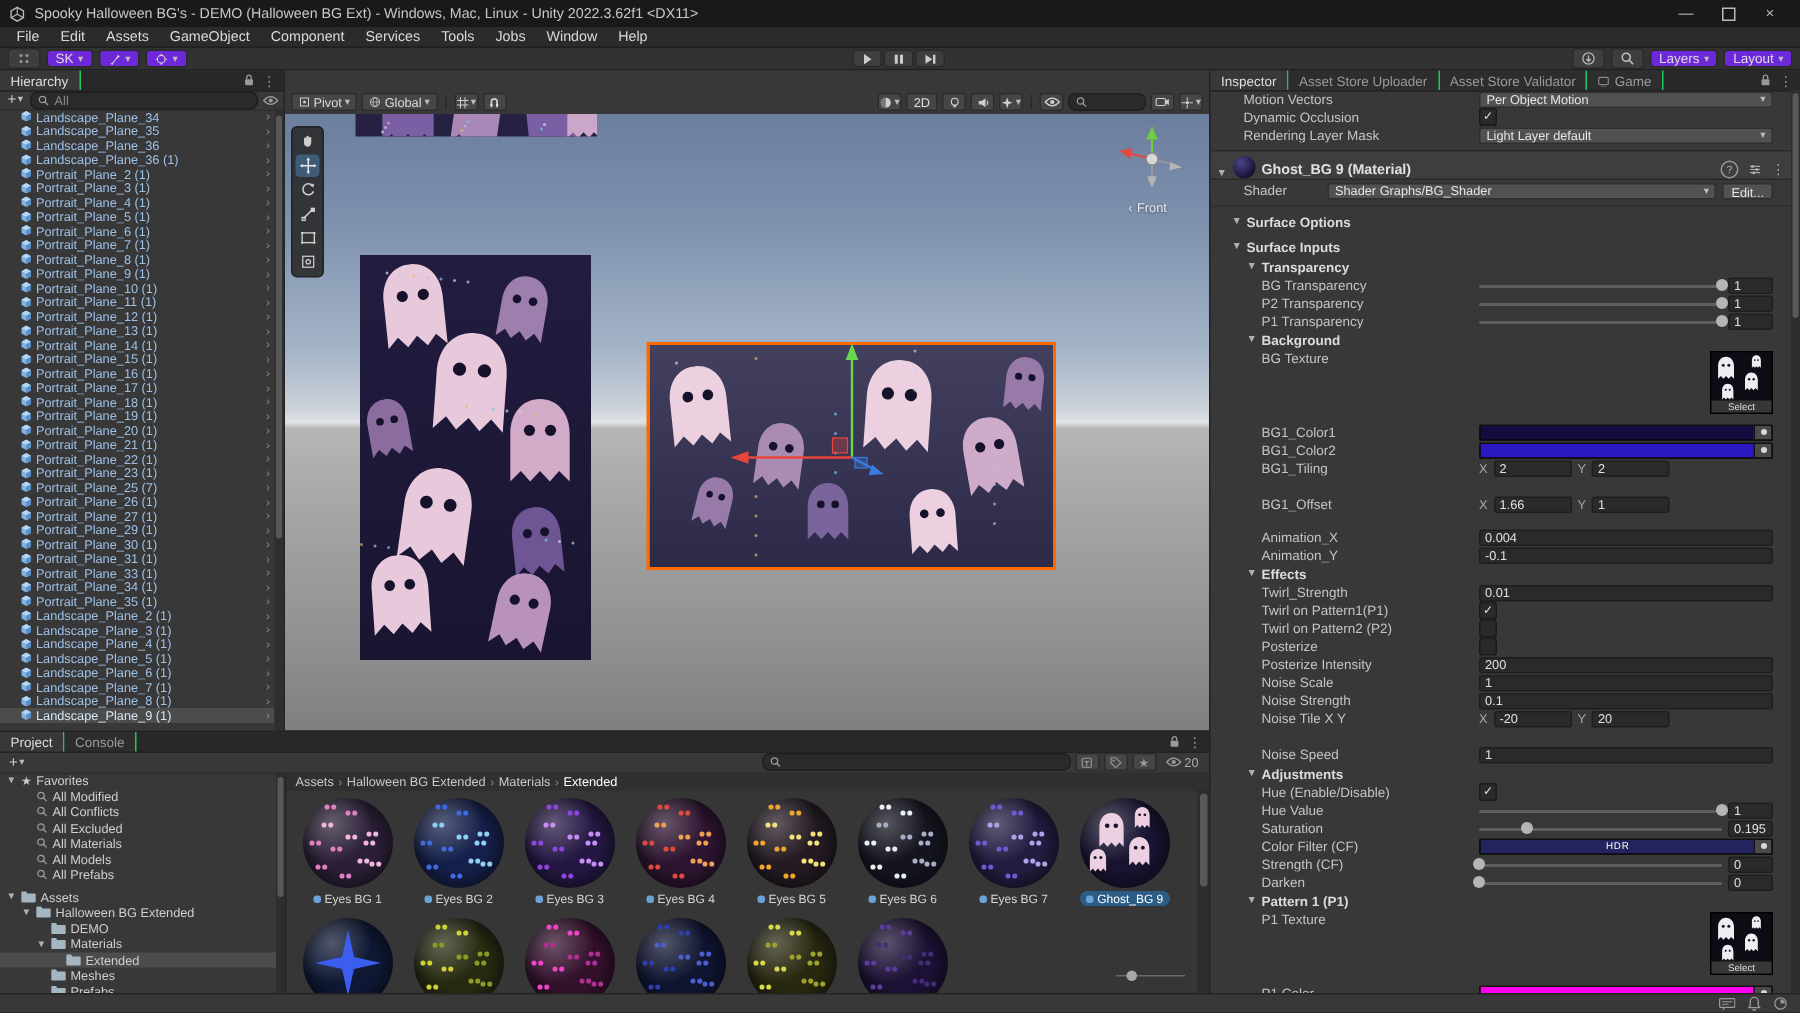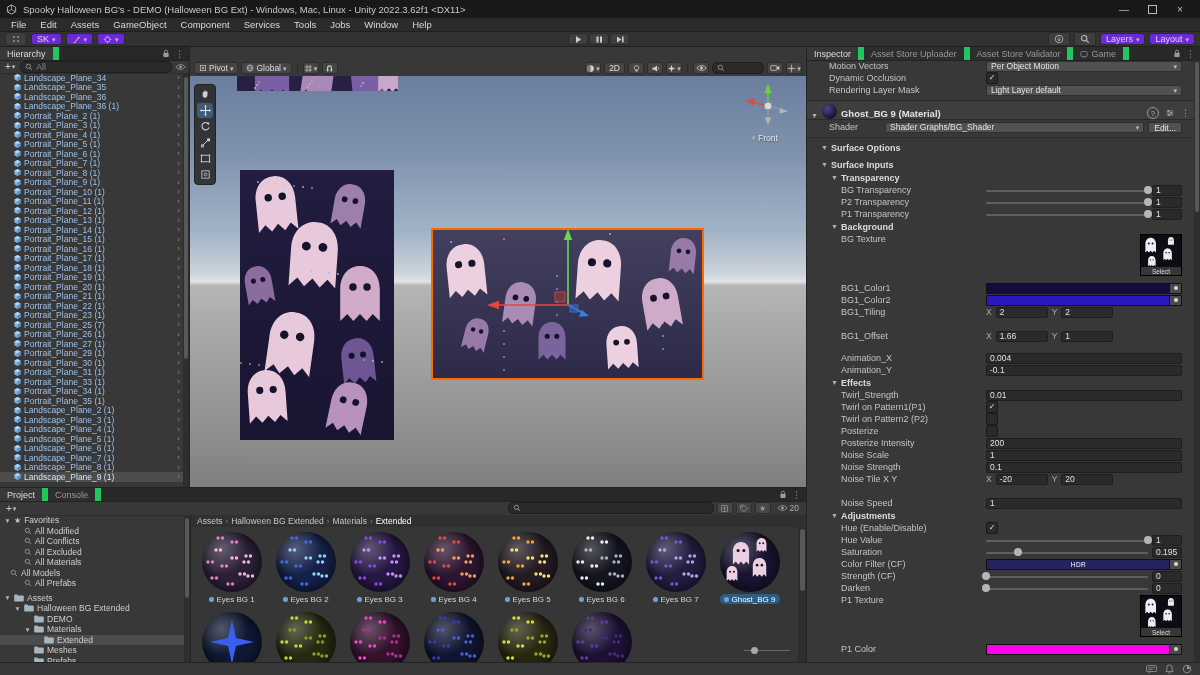--- a/index.html
+++ b/index.html
@@ -28,21 +28,21 @@
   .caret{font-size:7px;color:#bbb;line-height:1;}
 
   
   .panel{position:absolute;background:#383838;}
   .hierarchy{left:0;top:47px;width:190px;height:440px;border-right:1px solid #232323;box-sizing:border-box;}
   .scene{left:190px;top:47px;width:616px;height:440px;}
   .inspector{left:806px;top:47px;width:394px;height:615px;border-left:1px solid #232323;box-sizing:border-box;}
   .project{left:0;top:487px;width:806px;height:175px;border-top:1px solid #232323;box-sizing:border-box;}
   .strip{position:absolute;left:0;top:0;right:0;height:13px;background:#282828;display:flex;border-bottom:1px solid #232323;}
   .tab{display:flex;align-items:center;gap:3px;padding:0 7px;background:#2d2d2d;color:#999;font-size:9px;
-       border-right:6px solid #22c55e;white-space:nowrap;overflow:hidden;text-align:center;}
+       border-right:1px solid #22c55e;white-space:nowrap;overflow:hidden;text-align:center;}
   .tab.active{background:#383838;color:#ddd;}
   .strip-icons{margin-left:auto;display:flex;align-items:center;gap:5px;padding:0 5px;color:#9a9a9a;font-size:9px;}
 
   
   .hsearch{position:absolute;left:0;top:13px;right:0;height:13px;display:flex;align-items:center;gap:3px;
            padding:0 3px;border-bottom:1px solid #2e2e2e;}
   .plusbtn{display:flex;align-items:center;gap:1px;color:#ccc;font-size:10px;padding:0 2px;}
   .searchfield{flex:1;height:10px;background:#2a2a2a;border:1px solid #1f1f1f;border-radius:5px;display:flex;
                align-items:center;gap:3px;padding:0 4px;color:#8a8a8a;font-size:8.5px;min-width:0;}
   .hlist{position:absolute;left:0;top:26px;right:6px;bottom:0;overflow:hidden;}
@@ -1294,20 +1294,24 @@
           <div class="irow">
             <span class="ilabel ind2">Darken</span>
             <div class="ictrl">
               <div class="slider">
                 <div class="track"></div>
                 <div class="handle" style="left:0%"></div>
               </div>
               <div class="field val">0</div>
             </div>
           </div>
+          <div class="frow ind1">
+            <span class="fold">▼</span>
+            <span class="flabel">Pattern 1 (P1)</span>
+          </div>
           <div class="irow tex">
             <span class="ilabel ind2">P1 Texture</span>
             <div class="ictrl">
               <div class="texthumb">
                 <svg viewBox="0 0 40 40" width="38" height="38" style="position:absolute;left:0;top:0">
                   <rect width="40" height="40" fill="#0c0c14"></rect>
                   <use href="#ghostShape" fill="#ededf2" transform="translate(4,3) scale(0.62)"></use>
                   <use href="#ghostShape" fill="#ededf2" transform="translate(23,14) scale(0.5)"></use>
                   <use href="#ghostShape" fill="#ededf2" transform="translate(7,22) scale(0.44)"></use>
                   <use href="#ghostShape" fill="#ededf2" transform="translate(28,2) scale(0.35)"></use>
@@ -1413,21 +1417,21 @@
           <span class="tlabel">All Excluded</span>
         </div>
         <div class="trow" style="padding-left: 14px;">
           <span class="tarrow"></span>
           <svg class="ic" width="8" height="8" viewBox="0 0 12 12">
             <circle cx="5" cy="5" r="3.2" fill="none" stroke="#9a9a9a" stroke-width="1.3"></circle>
             <path d="M7.5 7.5 10.5 10.5" stroke="#9a9a9a" stroke-width="1.3"></path>
           </svg>
           <span class="tlabel">All Materials</span>
         </div>
-        <div class="trow" style="">
+        <div class="trow" style="padding-left: 14px;">
           <span class="tarrow"></span>
           <svg class="ic" width="8" height="8" viewBox="0 0 12 12">
             <circle cx="5" cy="5" r="3.2" fill="none" stroke="#9a9a9a" stroke-width="1.3"></circle>
             <path d="M7.5 7.5 10.5 10.5" stroke="#9a9a9a" stroke-width="1.3"></path>
           </svg>
           <span class="tlabel">All Models</span>
         </div>
         <div class="trow" style="padding-left: 14px;">
           <span class="tarrow"></span>
           <svg class="ic" width="8" height="8" viewBox="0 0 12 12">

